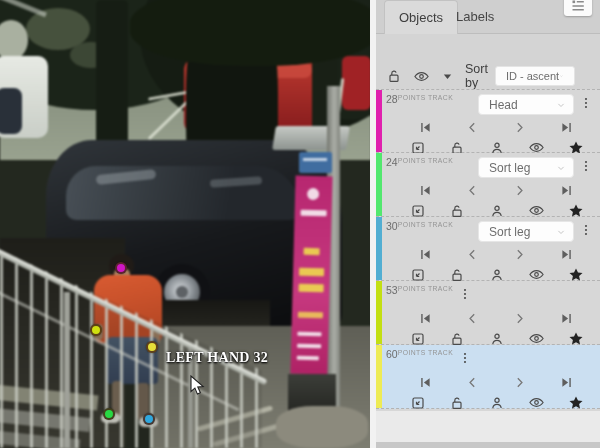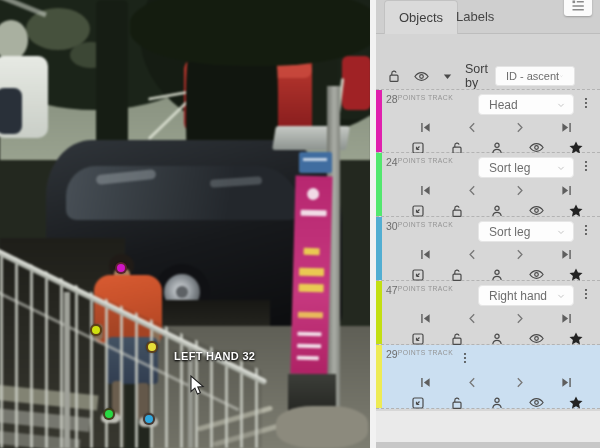--- a/index.html
+++ b/index.html
@@ -70,21 +70,21 @@
   .shoeL{left:101px;top:413px;width:19px;height:10px;background:#d6d6cc;border-radius:5px;}
   .shoeR{left:139px;top:417px;width:19px;height:10px;background:#cfcfc6;border-radius:5px;}
   
   .balusters{left:0;top:244px;width:262px;height:204px;background:repeating-linear-gradient(90deg,rgba(196,199,189,.85) 0 3px,rgba(30,30,26,.12) 3px 15px);clip-path:polygon(0 3%,100% 62%,100% 100%,0 100%);}
   .handrail{left:-8px;top:246px;width:305px;height:6px;background:linear-gradient(#eef0e9,#9ca096);transform:rotate(26deg);transform-origin:left center;border-radius:3px;}
   .handrail2{left:-4px;top:290px;width:270px;height:3px;background:rgba(205,208,198,.55);transform:rotate(26deg);transform-origin:left center;}
   .post1{left:64px;top:292px;width:6px;height:156px;background:#9fa198;}
   .post2{left:188px;top:348px;width:5px;height:100px;background:#96988f;}
   
   .pt{position:absolute;width:8px;height:8px;border-radius:50%;border:2px solid rgba(72,38,22,.85);box-shadow:0 0 2px rgba(0,0,0,.5);}
-  #tooltip{position:absolute;left:174px;top:350px;color:#fff;font-size:11px;font-weight:bold;letter-spacing:.3px;text-shadow:0 1px 2px #000,0 0 3px rgba(0,0,0,.8);white-space:nowrap;}
+  #tooltip{position:absolute;left:166px;top:350px;color:#fff;font-size:14px;font-weight:bold;letter-spacing:.3px;text-shadow:0 1px 2px #000,0 0 3px rgba(0,0,0,.8);white-space:nowrap;font-family:Liberation Serif, serif;}
   #cursor{position:absolute;left:190px;top:375px;}
   
   #divider{position:absolute;left:370px;top:0;width:6px;height:448px;background:#f2f2f2;}
   
   #sidebar{position:absolute;left:376px;top:0;width:224px;height:448px;background:#d4d4d4;}
   #tabbar{position:absolute;left:0;top:0;width:224px;height:33px;background:#cfcfcf;border-bottom:1px solid #bdbdbd;}
   .tab{position:absolute;top:0;height:33px;line-height:33px;padding:0 14px;font-size:13px;color:#3e3e3e;}
   .tab.active{left:8px;background:#dadada;border:1px solid #c2c2c2;border-bottom:none;border-radius:4px 4px 0 0;}
   .tab.inactive{left:66px;color:#464646;}
   #menu-btn{position:absolute;right:8px;top:-8px;width:28px;height:24px;background:#fbfbfb;border-radius:3px;box-shadow:0 1px 2px rgba(0,0,0,.25);display:flex;align-items:flex-end;justify-content:center;padding-bottom:3px;box-sizing:border-box;}
@@ -486,28 +486,22 @@
               <svg width="16" height="16" viewBox="0 0 16 16">
                 <path d="M8 1.4l2 4.1 4.5.5-3.4 3.1.9 4.4L8 11.3l-4 2.2.9-4.4L1.5 6l4.5-.5z" fill="#222"></path>
               </svg>
             </span>
     </div>
   </div>
         <div class="obj-row">
     <span class="bar" style="background: rgb(195, 223, 18);"></span>
     <div class="row-head">
       <div class="ids">
-        <span class="oid">47</span>
+        <span class="oid">53</span>
         <span class="otype">POINTS TRACK</span>
-      </div>
-      <div class="label-select">
-        <span>Right hand</span>
-        <svg width="12" height="12" viewBox="0 0 16 16">
-                <path d="M4.5 6.5L8 10l3.5-3.5" stroke="#c4c4c4" stroke-width="1.3" fill="none"></path>
-              </svg>
       </div>
       <div class="kebab">
         <svg width="14" height="16" viewBox="0 0 16 16">
                 <circle cx="8" cy="3.4" r="1.2" fill="#4a4a4a"></circle>
                 <circle cx="8" cy="8" r="1.2" fill="#4a4a4a"></circle>
                 <circle cx="8" cy="12.6" r="1.2" fill="#4a4a4a"></circle>
               </svg>
       </div>
     </div>
     <div class="row-nav">
@@ -563,21 +557,21 @@
               <svg width="16" height="16" viewBox="0 0 16 16">
                 <path d="M8 1.4l2 4.1 4.5.5-3.4 3.1.9 4.4L8 11.3l-4 2.2.9-4.4L1.5 6l4.5-.5z" fill="#222"></path>
               </svg>
             </span>
     </div>
   </div>
         <div class="obj-row selected">
     <span class="bar" style="background: rgb(238, 235, 85);"></span>
     <div class="row-head">
       <div class="ids">
-        <span class="oid">29</span>
+        <span class="oid">60</span>
         <span class="otype">POINTS TRACK</span>
       </div>
       <div class="kebab">
         <svg width="14" height="16" viewBox="0 0 16 16">
                 <circle cx="8" cy="3.4" r="1.2" fill="#4a4a4a"></circle>
                 <circle cx="8" cy="8" r="1.2" fill="#4a4a4a"></circle>
                 <circle cx="8" cy="12.6" r="1.2" fill="#4a4a4a"></circle>
               </svg>
       </div>
     </div>

